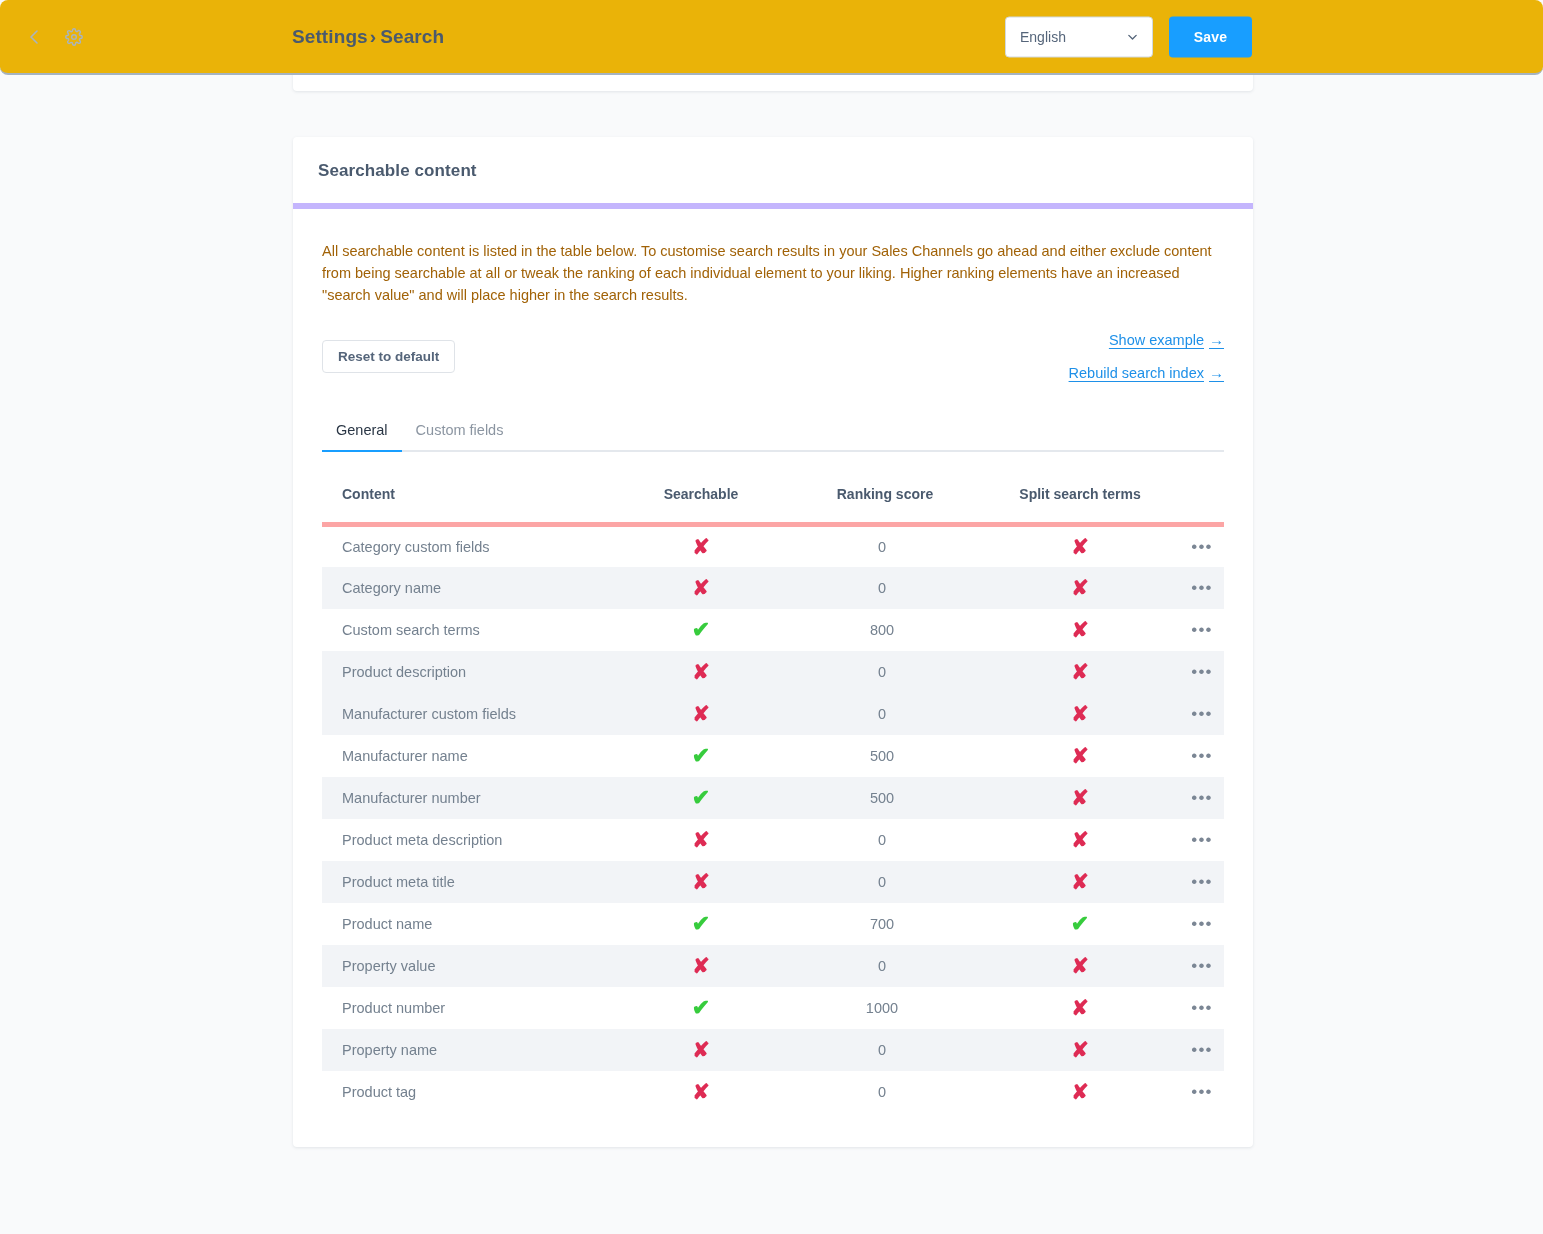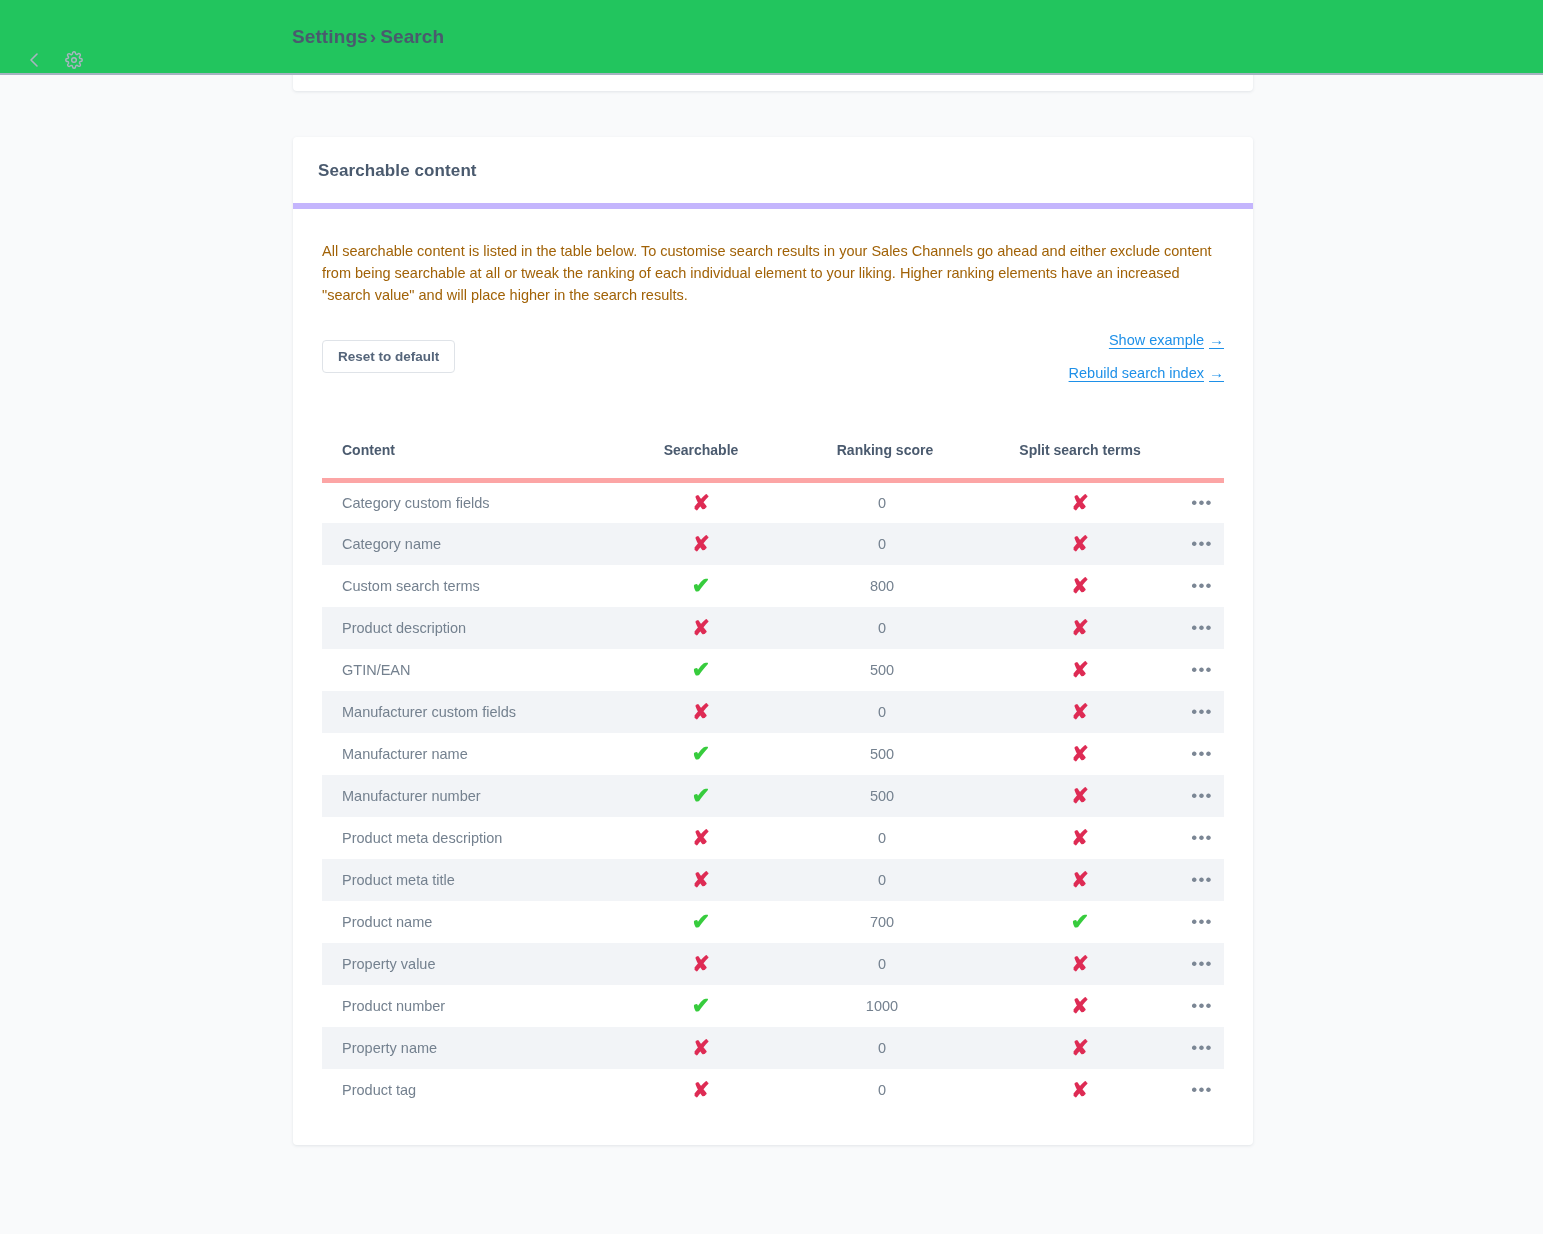--- a/index.html
+++ b/index.html
@@ -14,25 +14,26 @@
     font-family: "Liberation Sans", sans-serif;
     background: #f9fafb;
     color: #52667a;
     -webkit-font-smoothing: antialiased;
   }
 
   
   .topbar {
     position: relative;
     height: 75px;
-    background: #22c55e;
+    background: #eab308;
     border-bottom: 2px solid #a5b3c1;
     display: flex;
-    align-items: flex-end;
+    align-items: center;
     padding: 0 21px;
+    border-radius: 8px;
   }
 
   .topbar-left {
     display: flex;
     align-items: center;
     gap: 14px;
     flex: 0 0 auto;
   }
 
   .icon-btn {
@@ -310,20 +311,31 @@
           <path d="M19.4 15a1.6 1.6 0 0 0 .3 1.8l.1.1a2 2 0 1 1-2.8 2.8l-.1-.1a1.6 1.6 0 0 0-1.8-.3 1.6 1.6 0 0 0-1 1.5V21a2 2 0 1 1-4 0v-.1A1.6 1.6 0 0 0 9 19.4a1.6 1.6 0 0 0-1.8.3l-.1.1a2 2 0 1 1-2.8-2.8l.1-.1a1.6 1.6 0 0 0 .3-1.8 1.6 1.6 0 0 0-1.5-1H3a2 2 0 1 1 0-4h.1A1.6 1.6 0 0 0 4.6 9a1.6 1.6 0 0 0-.3-1.8l-.1-.1a2 2 0 1 1 2.8-2.8l.1.1a1.6 1.6 0 0 0 1.8.3H9a1.6 1.6 0 0 0 1-1.5V3a2 2 0 1 1 4 0v.1a1.6 1.6 0 0 0 1 1.5 1.6 1.6 0 0 0 1.8-.3l.1-.1a2 2 0 1 1 2.8 2.8l-.1.1a1.6 1.6 0 0 0-.3 1.8V9a1.6 1.6 0 0 0 1.5 1H21a2 2 0 1 1 0 4h-.1a1.6 1.6 0 0 0-1.5 1z"></path>
         </svg>
       </span>
     </button>
   </div>
 
   <div class="breadcrumb">
     <span>Settings</span><span class="sep">›</span><span>Search</span>
   </div>
 
+  <div class="topbar-right">
+    <div class="lang-select">
+      <span>English</span>
+      <span class="chev">
+        <svg width="13" height="13" viewBox="0 0 16 16" fill="none" stroke="#55657a" stroke-width="1.7" stroke-linecap="round" stroke-linejoin="round">
+            <polyline points="3.5,6 8,10.5 12.5,6"></polyline>
+          </svg>
+      </span>
+    </div>
+    <button class="save-btn">Save</button>
+  </div>
 </div>
 
 <div class="canvas">
 
   <div class="card-partial"></div>
 
   <div class="card">
 
     <div class="card-header">
       <div class="card-title">Searchable content</div>
@@ -341,20 +353,24 @@
             <span>Show example</span>
               <span class="arw">→</span>
           </a>
           <a class="arrow-link">
             <span>Rebuild search index</span>
               <span class="arw">→</span>
           </a>
         </div>
       </div>
 
+      <div class="tabs">
+        <button class="tab active">General</button>
+        <button class="tab">Custom fields</button>
+      </div>
 
       <table class="tbl">
         <thead>
           <tr>
             <th class="c-content">Content</th>
             <th class="c-searchable">Searchable</th>
             <th class="c-rank">Ranking score</th>
             <th class="c-split">Split search terms</th>
             <th class="c-actions"></th>
           </tr>
@@ -381,27 +397,20 @@
               <td class="c-split"><span class="mark x">✘</span></td>
               <td class="c-actions"><span class="dots">•••</span></td>
             </tr>
             <tr class="odd">
               <td class="c-content">Product description</td>
               <td class="c-searchable"><span class="mark x">✘</span></td>
               <td class="c-rank">0</td>
               <td class="c-split"><span class="mark x">✘</span></td>
               <td class="c-actions"><span class="dots">•••</span></td>
             </tr>
-            <tr class="even">
-              <td class="c-content">GTIN/EAN</td>
-              <td class="c-searchable"><span class="mark v">✔</span></td>
-              <td class="c-rank">500</td>
-              <td class="c-split"><span class="mark x">✘</span></td>
-              <td class="c-actions"><span class="dots">•••</span></td>
-            </tr>
             <tr class="odd">
               <td class="c-content">Manufacturer custom fields</td>
               <td class="c-searchable"><span class="mark x">✘</span></td>
               <td class="c-rank">0</td>
               <td class="c-split"><span class="mark x">✘</span></td>
               <td class="c-actions"><span class="dots">•••</span></td>
             </tr>
             <tr class="even">
               <td class="c-content">Manufacturer name</td>
               <td class="c-searchable"><span class="mark v">✔</span></td>

